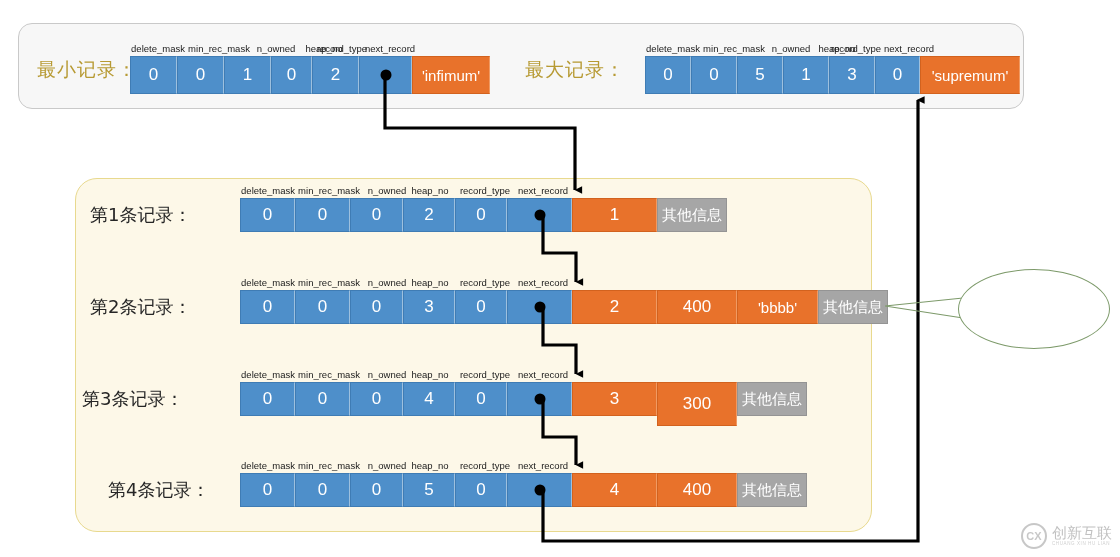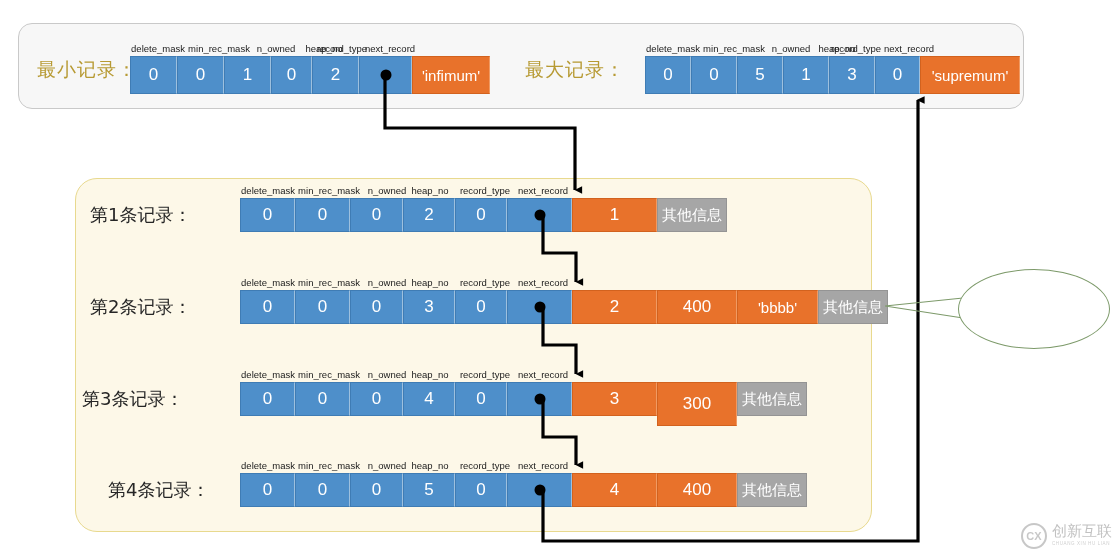--- a/index.html
+++ b/index.html
@@ -90,21 +90,21 @@
     display:flex;align-items:center;gap:5px;opacity:.55;
   }
   .wm-logo{
     width:22px;height:22px;border-radius:50%;
     border:2px solid #9a9a9a;
     display:flex;align-items:center;justify-content:center;
     font-size:11px;color:#9a9a9a;font-weight:bold;
     font-family:"Liberation Sans",sans-serif;
   }
   .wm-text{display:flex;flex-direction:column;line-height:1;}
-  .wm-cn{font-size:15px;color:#8f8f8f;font-family:Liberation Mono, monospace;text-align:right;}
+  .wm-cn{font-size:15px;color:#8f8f8f;font-family:Liberation Sans, sans-serif;text-align:right;}
   .wm-en{font-size:4.5px;color:#a8a8a8;letter-spacing:.6px;
          font-family:"Liberation Sans",sans-serif;margin-top:2px;}
 </style>
 </head>
 <body>
 
 <div class="stage">
 
   <div class="top-panel"></div>
 

